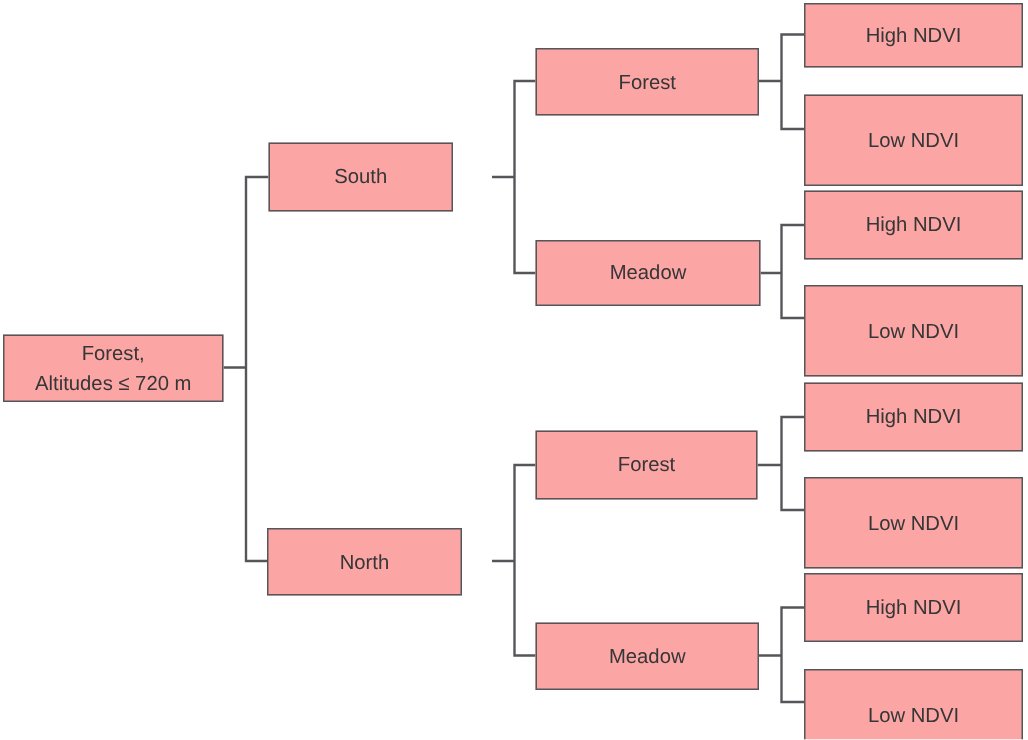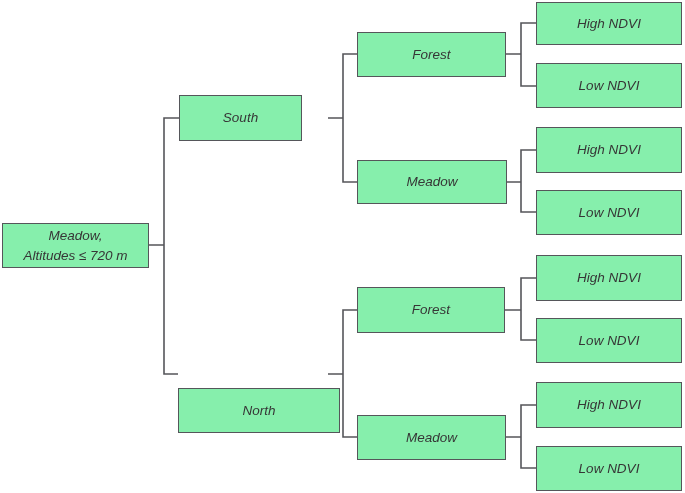--- a/index.html
+++ b/index.html
@@ -12,50 +12,49 @@
     width: 685px;
     height: 493px;
     background: #ffffff;
     font-family: "Liberation Sans", sans-serif;
     overflow: hidden;
   }
   .node {
     position: absolute;
     box-sizing: border-box;
     border: 1.6px solid #55565a;
-    background: #86efac;
+    background: #fca5a5;
     display: flex;
     flex-direction: column;
     align-items: center;
     justify-content: center;
     text-align: center;
     font-size: 13.5px;
     color: #363636;
     line-height: 20px;
-    font-style: italic;
   }
   .connectors {
     position: absolute;
     left: 0;
     top: 0;
     width: 685px;
     height: 493px;
   }
   
   .n-root      { left: 2px;   top: 223px; width: 147px; height: 45px; }
   
   .n-south     { left: 179px; top: 95px;  width: 123px; height: 46px; }
-  .n-north     { left: 178px; top: 352px; width: 162px; height: 45px; margin-top: 36px; }
+  .n-north     { left: 178px; top: 352px; width: 130px; height: 45px; }
   
   .n-forest-s  { left: 357px; top: 32px;  width: 149px; height: 45px; }
   .n-meadow-s  { left: 357px; top: 160px; width: 150px; height: 44px; }
   .n-forest-n  { left: 357px; top: 287px; width: 148px; height: 46px; }
   .n-meadow-n  { left: 357px; top: 415px; width: 149px; height: 45px; }
   
-  .leaf        { left: 536px; width: 146px; height: 45px; }
+  .leaf        { left: 536px; width: 146px; height: 61px; }
   .n-high1 { top: 2px;   height: 43px; }
   .n-low1  { top: 63px;  }
   .n-high2 { top: 127px; height: 46px; }
   .n-low2  { top: 190px; }
   .n-high3 { top: 255px; height: 46px; }
   .n-low3  { top: 318px; }
   .n-high4 { top: 382px; height: 46px; }
   .n-low4  { top: 446px; }
 </style>
 </head>
@@ -76,21 +75,21 @@
 
       <path d="M507,182 H521 M536,150 H521 V212 H536"></path>
 
       <path d="M505,310 H521 M536,278 H521 V340 H536"></path>
 
       <path d="M506,437 H521 M536,405 H521 V468 H536"></path>
     </g>
   </svg>
 
   <div class="node n-root">
-    <span>Meadow,</span>
+    <span>Forest,</span>
     <span>Altitudes ≤ 720 m</span>
   </div>
 
   <div class="node n-south">South</div>
   <div class="node n-north">North</div>
 
   <div class="node n-forest-s">Forest</div>
   <div class="node n-meadow-s">Meadow</div>
   <div class="node n-forest-n">Forest</div>
   <div class="node n-meadow-n">Meadow</div>

